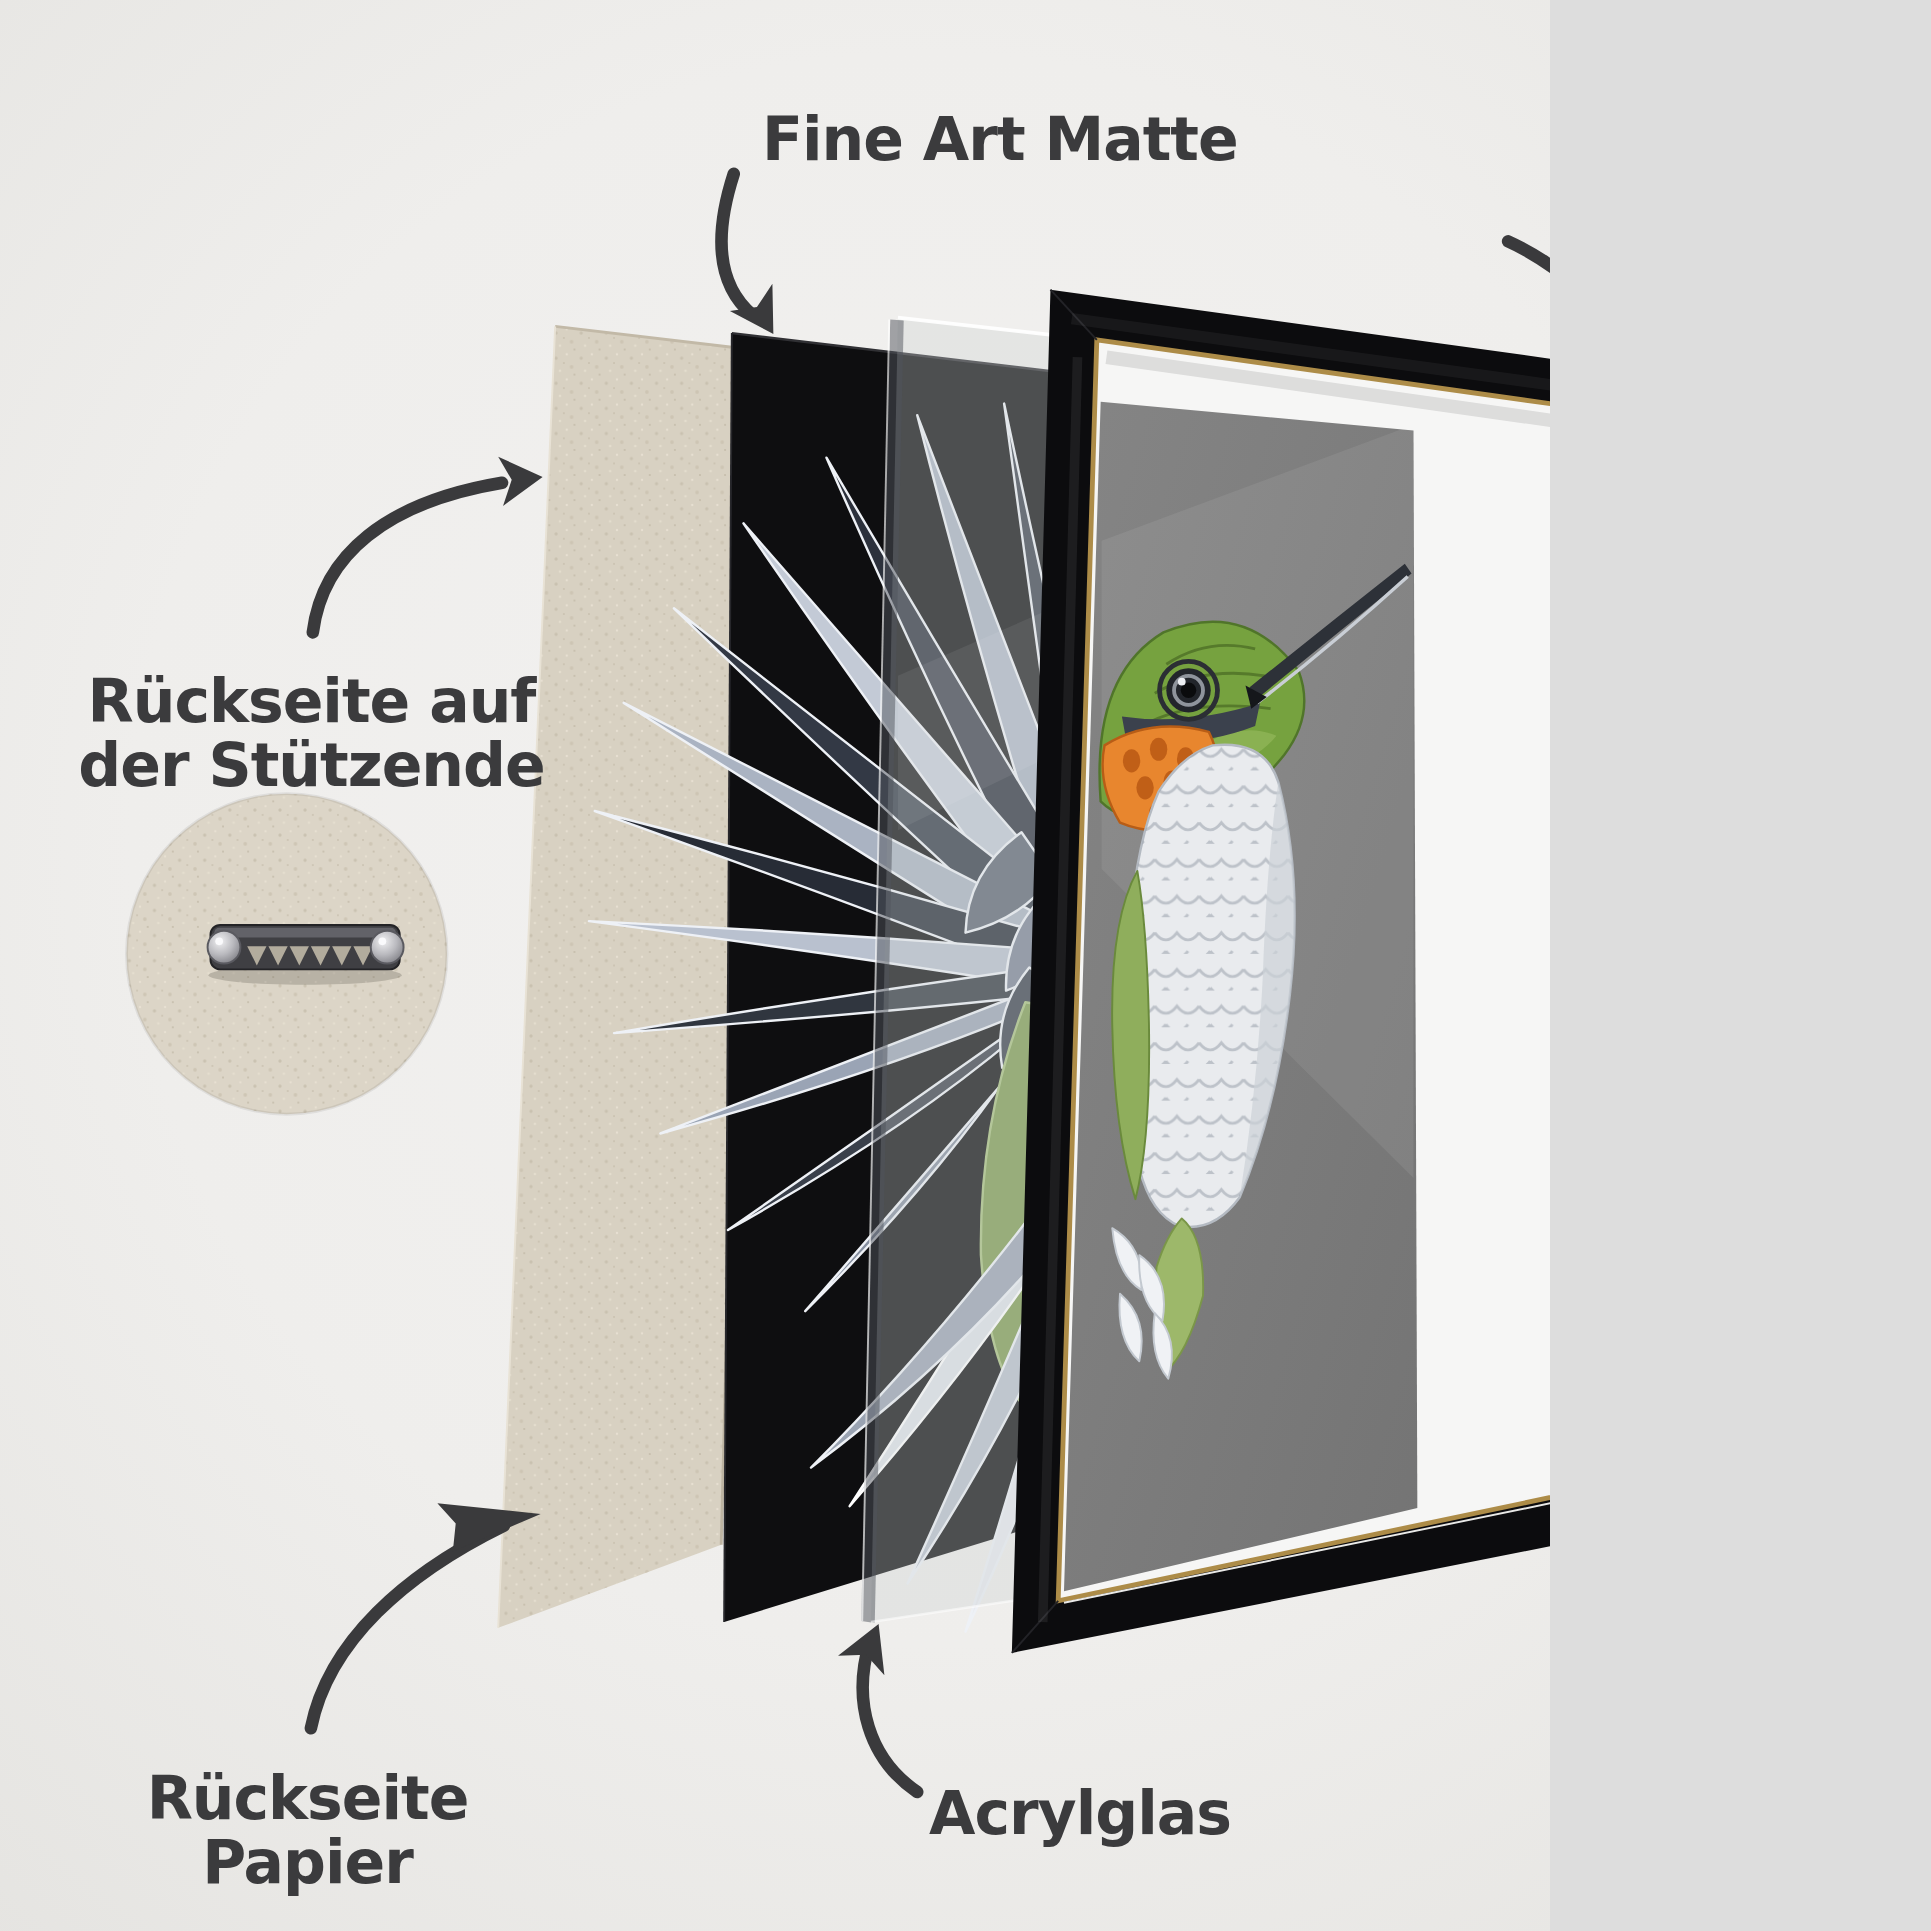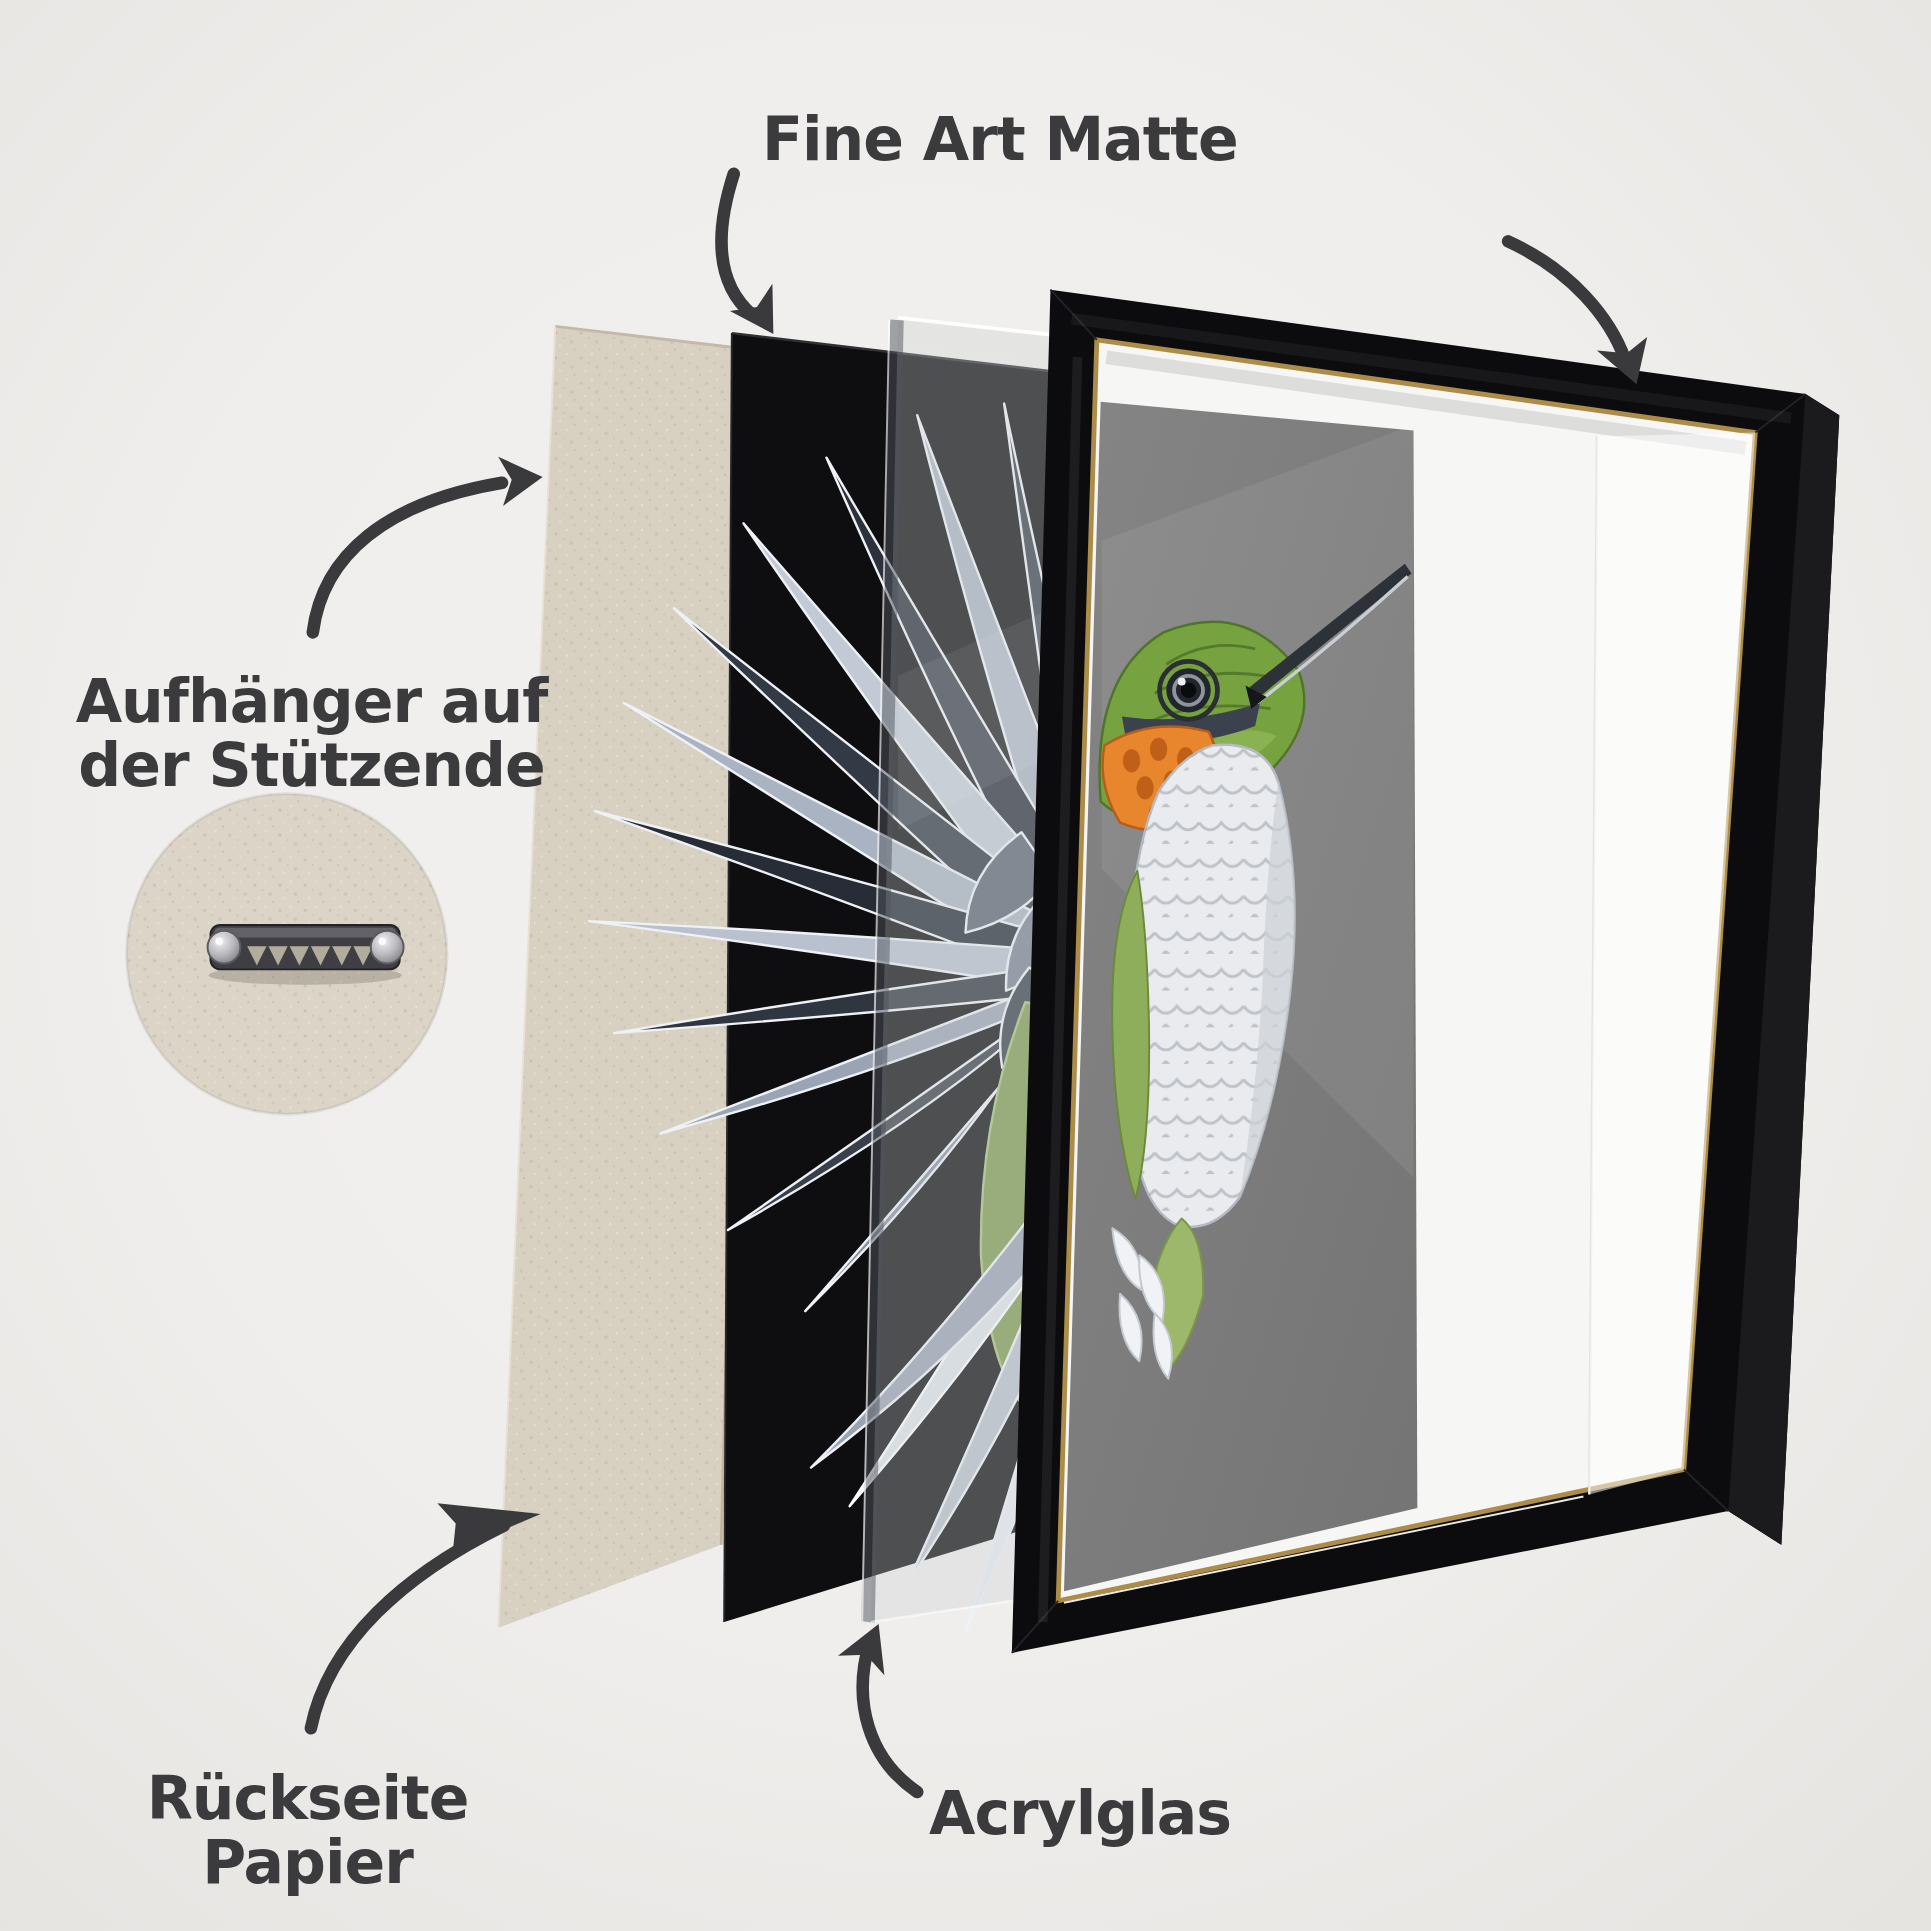--- a/index.html
+++ b/index.html
@@ -1,17 +1,17 @@
 <!DOCTYPE html>
 <html style="--background: #efeeec; --label-text: #3b3b3d; --arrow: #3a3a3c; --cardboard: #d8d1c2; --paper-black: #0e0e10; --frame-black: #0c0c0e; --frame-gold: #ad8c48; --mat-white: #f6f6f5; --print-gray: #7d7d7d; --bird-green: #76a23f; --bird-orange: #e8862e; --bird-breast: #e9ebee; --feather-dark: #2c313c; --feather-light: #c3cad6; --metal-silver: #c9c9cd;"><head>
 <meta charset="utf-8">
 <style>
   html,body{margin:0;padding:0;background:#ddd;}
   #canvas{
-    position:relative;width:1931px;height:1931px;overflow:hidden;
+    position:relative;width:1550px;height:1931px;overflow:hidden;
     background:var(--background,#efeeec);
     font-family:"DejaVu Sans","Liberation Sans",sans-serif;
   }
   #scene{position:absolute;left:0;top:0;}
   .label{
     position:absolute;color:var(--label-text,#3b3b3d);
     font-weight:700;font-size:60px;line-height:1.06;letter-spacing:-1px;
     white-space:nowrap;
   }
   .label .line{display:block;}
@@ -234,21 +234,21 @@
     </g>
   </g>
 </svg>
 
 <div class="label" style="left:762px;top:108px;">
   <span class="line">Fine Art Matte</span>
 </div>
 
 
 <div class="label centered" style="left:70px;top:670px;width:483px;">
-  <span class="line">Aufhänger auf</span>
+  <span class="line">Rückseite auf</span>
   <span class="line">der Stützende</span>
 </div>
 
 <div class="label centered" style="left:66px;top:1767px;width:483px;">
   <span class="line">Rückseite</span>
   <span class="line">Papier</span>
 </div>
 
 <div class="label" style="left:929px;top:1782px;">
   <span class="line">Acrylglas</span>

